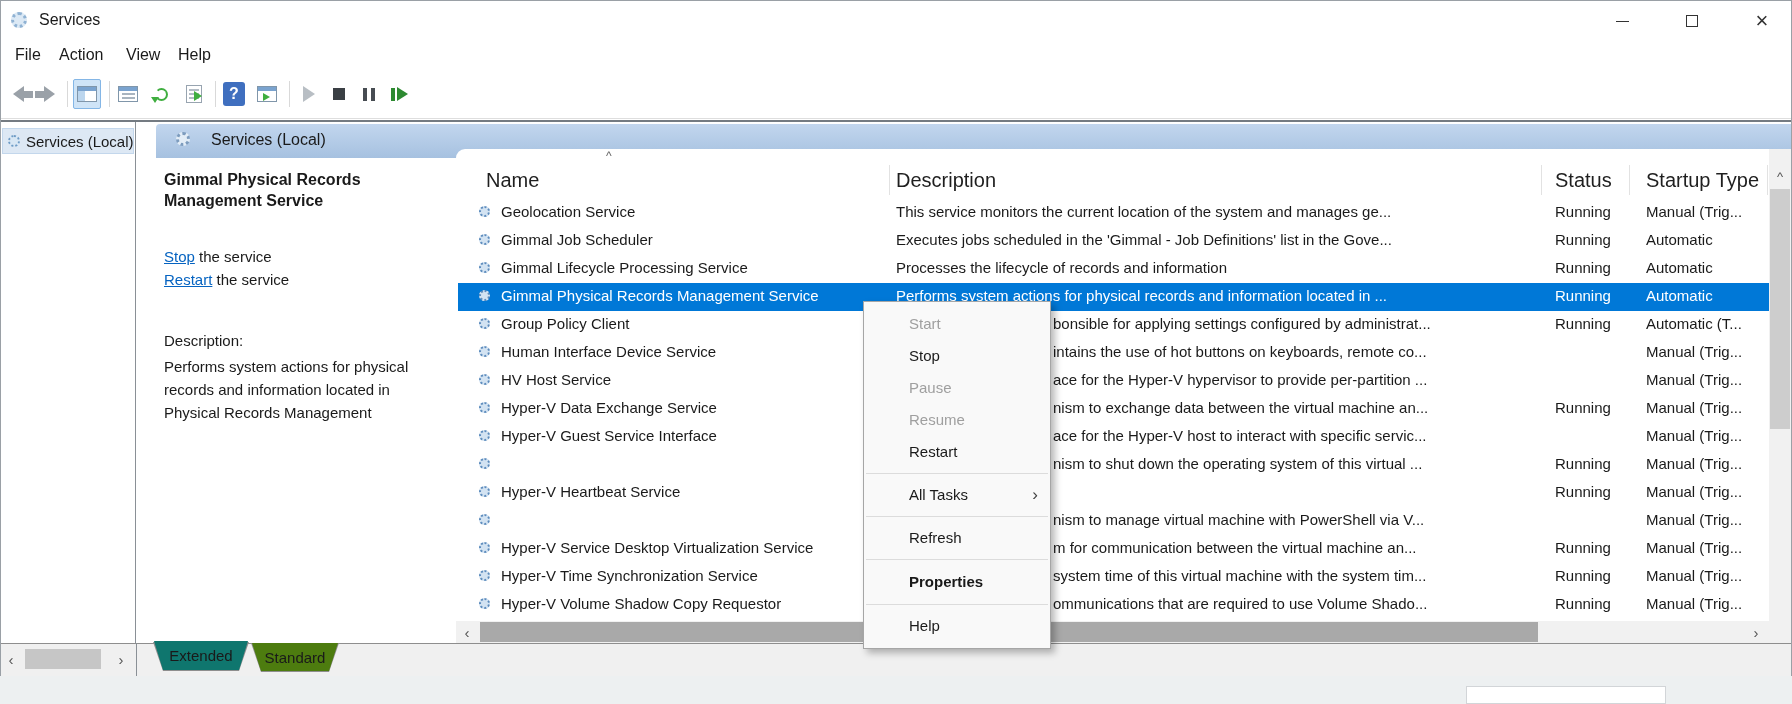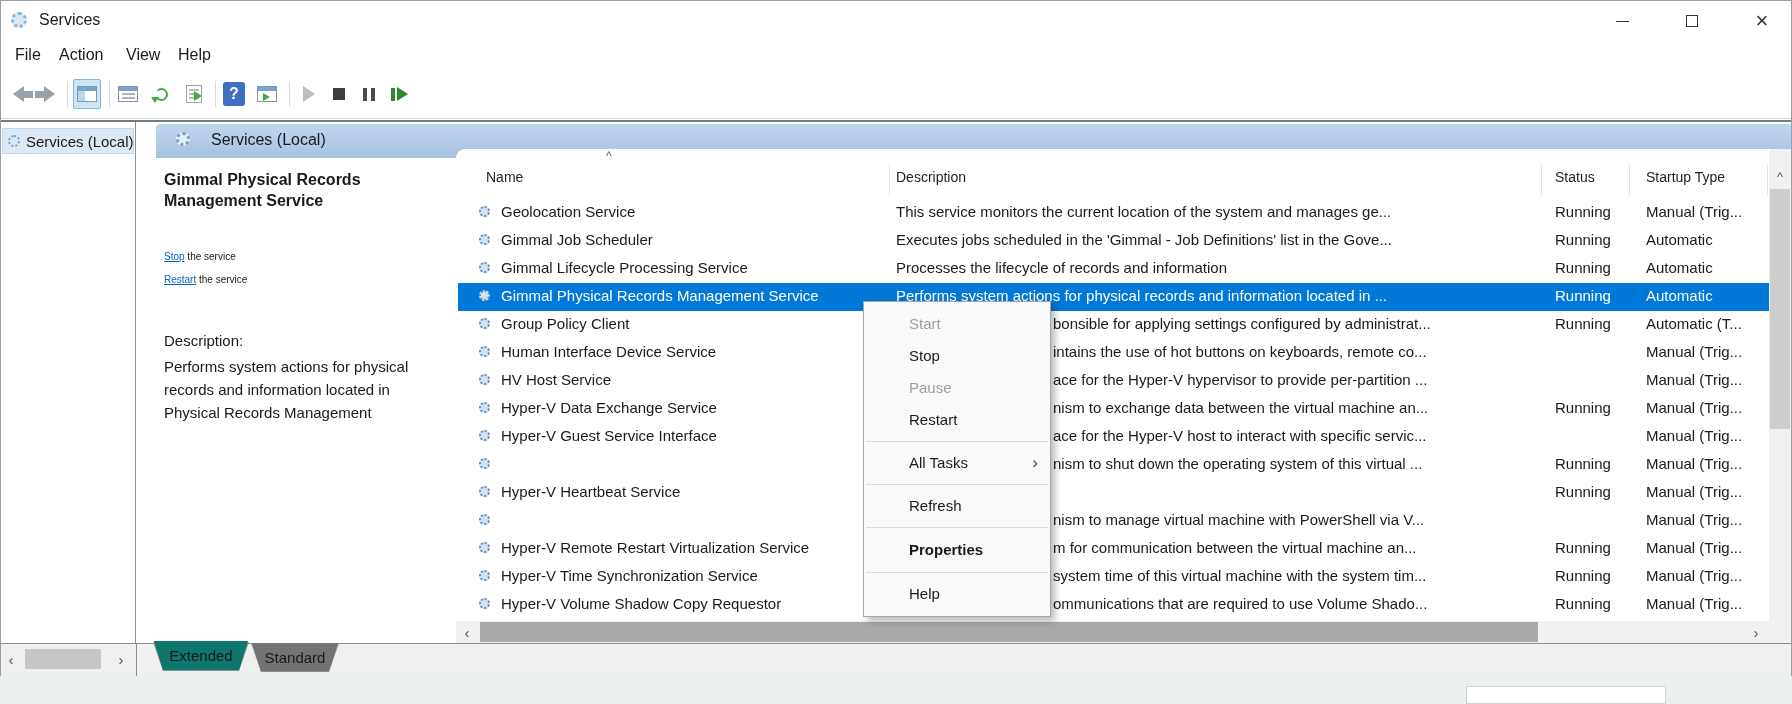--- a/index.html
+++ b/index.html
@@ -55,28 +55,28 @@
   .tree-label { font-size:15px; }
 
   
   .band { position:absolute; left:155px; top:123px; width:1635px; height:34px; background:linear-gradient(#c2d6ee,#a6c1e0); border-top-left-radius:4px; }
   .band-gear { position:absolute; left:20px; top:8px; width:14px; height:14px; border:3px dotted #7d9cbe; border-radius:50%; background:#e3edf7; }
   .band-title { position:absolute; left:55px; top:7px; font-size:16px; }
 
   
   .info { position:absolute; left:163px; top:168px; width:280px; }
   .svc-title { font-size:16px; font-weight:bold; line-height:21px; width:262px; }
-  .links { position:absolute; top:76px; left:0; font-size:10px; line-height:23px; }
+  .links { position:absolute; top:76px; left:0; font-size:15px; line-height:23px; }
   .lnk { color:#0563c1; text-decoration:underline; cursor:pointer; }
   .desc-label { position:absolute; top:163px; left:0; font-size:15px; }
   .desc-text { position:absolute; top:186px; left:0; width:268px; font-size:15px; line-height:23px; }
 
   
   .sheet { position:absolute; left:455px; top:148px; width:1335px; height:494px; background:#fff; border-top-left-radius:9px; }
-  .hdr { position:absolute; top:20px; font-size:14px; color:#1f1f1f; }
+  .hdr { position:absolute; top:20px; font-size:20px; color:#1f1f1f; }
   .hdr-sep { position:absolute; top:16px; width:1px; height:30px; background:#e2e2e2; }
   .sortcaret { position:absolute; left:150px; top:0px; font-size:12px; color:#666; }
   .rows { position:absolute; left:0; top:50px; width:1313px; height:422px; overflow:hidden; }
   .row { position:absolute; left:2px; width:1311px; height:28px; font-size:15px; }
   .row.sel { background:#0078d7; color:#fff; }
   .cell { position:absolute; top:4px; white-space:nowrap; overflow:hidden; }
   .gear-sm { position:absolute; left:21px; top:7px; width:11px; height:11px; border:2.5px dotted #5d8cbd; border-radius:50%; background:#d3e3f2; }
   .c-name { left:43px; width:386px; }
   .c-desc { left:438px; width:640px; }
   .c-desc.occ { padding-left:157px; }
@@ -104,21 +104,21 @@
   .treebar-border { position:absolute; left:135px; top:642px; width:1px; height:33px; background:#8a9096; }
   .tree-hscroll { position:absolute; left:0; top:647px; width:134px; height:22px; background:#f0f0f0; }
   .ths-btn { position:absolute; top:0; width:20px; height:22px; display:flex; align-items:center; justify-content:center; color:#555; font-size:15px; }
   .ths-thumb { position:absolute; left:24px; top:1px; width:76px; height:20px; background:#c6c6c6; }
   .tab { position:absolute; top:0px; height:29px; }
   .tab-outer { position:absolute; inset:0; background:#8e8e8e; clip-path:polygon(0 0,100% 0,calc(100% - 10px) 100%,10px 100%); }
   .tab-inner { position:absolute; left:1px; right:1px; top:0; bottom:1px; clip-path:polygon(0 0,100% 0,calc(100% - 9px) 100%,9px 100%); display:flex; align-items:center; justify-content:center; font-size:15px; }
   .tab-ext { left:152px; width:96px; top:641px; }
   .tab-ext .tab-inner { background:#0f766e; top:-1px; }
   .tab-std { left:250px; width:88px; top:642px; }
-  .tab-std .tab-inner { background:#737373; }
+  .tab-std .tab-inner { background:#4d7c0f; }
 
   
   .strip { position:absolute; left:0; top:677px; width:1792px; height:27px; background:#edf0f1; }
   .strip-box { position:absolute; left:1466px; top:9px; width:200px; height:18px; background:#fff; border:1px solid #d2d5d8; }
 </style>
 </head>
 <body>
 
 <div class="win">
 
@@ -320,21 +320,21 @@
         <span class="cell c-startup">Manual (Trig...</span>
       </div>
       <div class="row" style="top:308px">
         <span class="gear-sm"></span>
         <span class="cell c-desc occ">nism to manage virtual machine with PowerShell via V...</span>
         <span class="cell c-status"></span>
         <span class="cell c-startup">Manual (Trig...</span>
       </div>
       <div class="row" style="top:336px">
         <span class="gear-sm"></span>
-        <span class="cell c-name">Hyper-V Remote Restart Virtualization Service</span>
+        <span class="cell c-name">Hyper-V Service Desktop Virtualization Service</span>
         <span class="cell c-desc occ">m for communication between the virtual machine an...</span>
         <span class="cell c-status">Running</span>
         <span class="cell c-startup">Manual (Trig...</span>
       </div>
       <div class="row" style="top:364px">
         <span class="gear-sm"></span>
         <span class="cell c-name">Hyper-V Time Synchronization Service</span>
         <span class="cell c-desc occ">system time of this virtual machine with the system tim...</span>
         <span class="cell c-status">Running</span>
         <span class="cell c-startup">Manual (Trig...</span>
@@ -362,20 +362,21 @@
           <span>^</span>
         </div>
       <div class="vs-thumb"></div>
     </div>
   </div>
 
   <div class="cmenu">
     <div class="mi dis">Start</div>
     <div class="mi">Stop</div>
     <div class="mi dis">Pause</div>
+    <div class="mi dis">Resume</div>
     <div class="mi">Restart</div>
     <div class="msep"></div>
     <div class="mi">
       <span>All Tasks</span>
       <span class="sub">›</span>
     </div>
     <div class="msep"></div>
     <div class="mi">Refresh</div>
     <div class="msep"></div>
     <div class="mi bold">Properties</div>

